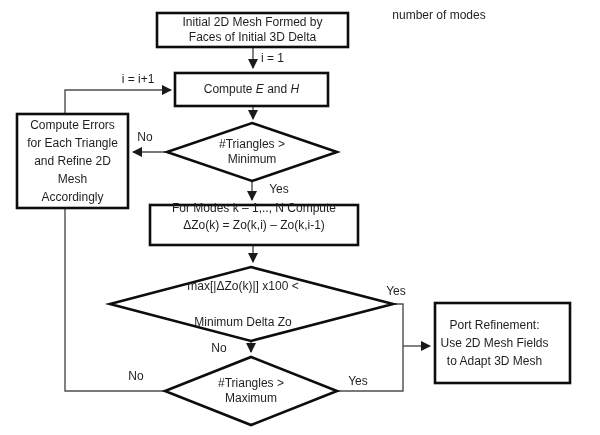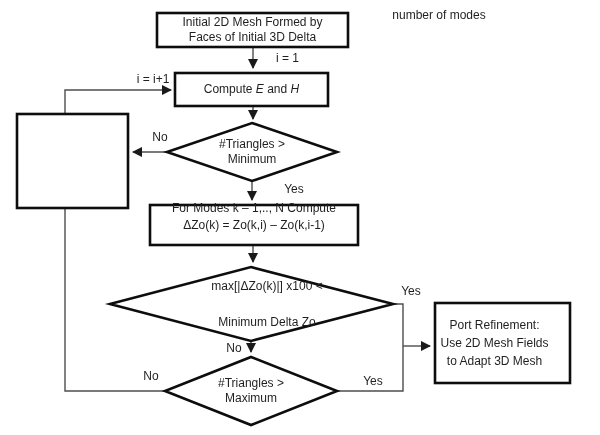--- a/index.html
+++ b/index.html
@@ -29,21 +29,20 @@
     color: #1f1f1f;
   }
   .txt.tall { line-height: 18px; }
   .lbl {
     position: absolute;
     font-size: 12px;
     line-height: 14px;
     text-align: center;
     color: #1f1f1f;
     white-space: nowrap;
-    margin-left: 15px;
   }
   .it { font-style: italic; }
   .note-block {
     position: absolute;
     left: 375px; top: 8px; width: 128px;
     text-align: center;
     font-size: 12px;
     line-height: 15px;
     color: #1f1f1f;
   }
@@ -92,38 +91,45 @@
 
   <div class="txt" style="left:159px; top:15px; width:187px; height:30px;">
     <div>Initial 2D Mesh Formed by</div>
     <div>Faces of Initial 3D Delta</div>
   </div>
 
   <div class="txt" style="left:177px; top:75px; width:149px; height:29px;">
     <div><span>Compute </span><span class="it">E</span><span> and </span><span class="it">H</span></div>
   </div>
 
+  <div class="txt tall" style="left:19px; top:116px; width:107px; height:90px;">
+    <div>Compute Errors</div>
+    <div>for Each Triangle</div>
+    <div>and Refine 2D</div>
+    <div>Mesh</div>
+    <div>Accordingly</div>
+  </div>
 
   <div class="txt" style="left:152px; top:207px; width:204px; height:19px; line-height:16.5px;">
     <div>For Modes k – 1,.., N Compute</div>
     <div>ΔZo(k) = Zo(k,i) – Zo(k,i-1)</div>
   </div>
 
   <div class="txt tall" style="left:437px; top:305px; width:115px; height:76px;">
     <div>Port Refinement:</div>
     <div>Use 2D Mesh Fields</div>
     <div>to Adapt 3D Mesh</div>
   </div>
 
   <div class="txt" style="left:180px; top:136px; width:144px; height:32px;">
     <div>#Triangles &gt;</div>
     <div>Minimum</div>
   </div>
 
-  <div class="txt" style="left:156px; top:287px; width:222px; height:33px; line-height:16px;gap:20px;">
+  <div class="txt" style="left:132px; top:287px; width:222px; height:33px; line-height:16px;gap:20px;">
     <div>max[|ΔZo(k)|] x100 &lt;</div>
     <div>Minimum Delta Zo</div>
   </div>
 
   <div class="txt" style="left:180px; top:375px; width:142px; height:32px;">
     <div>#Triangles &gt;</div>
     <div>Maximum</div>
   </div>
 
   <div class="lbl" style="left:261px; top:51px; width:40px; text-align:left;">i = 1</div>

